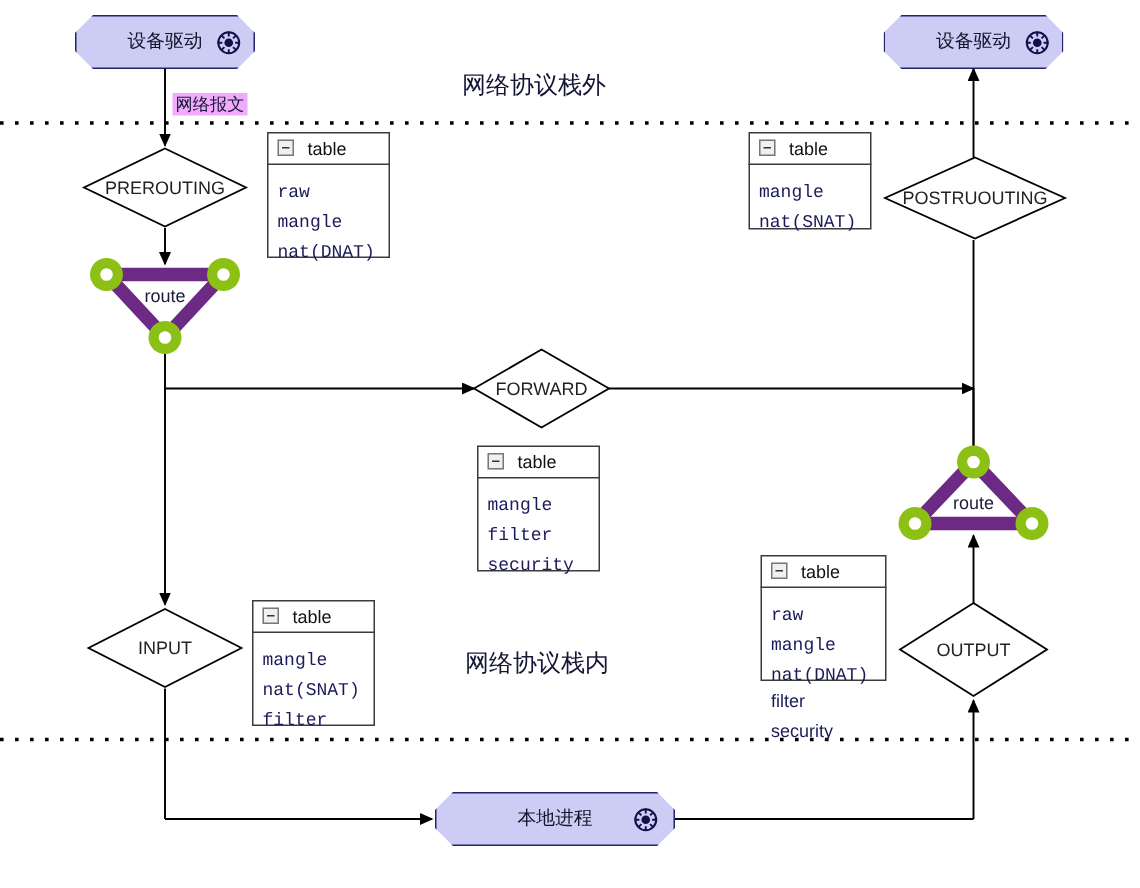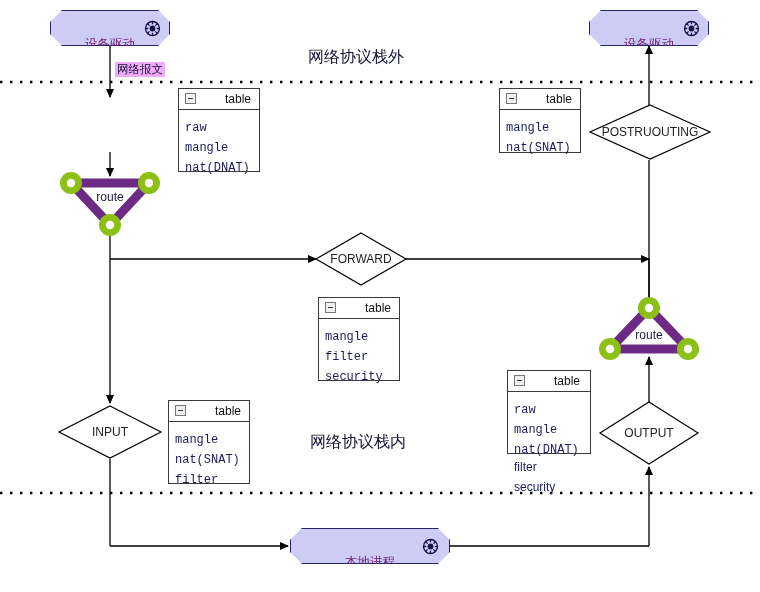--- a/index.html
+++ b/index.html
@@ -33,22 +33,21 @@
     clip-path: polygon(12px 0, calc(100% - 12px) 0, 100% 12px, 100% calc(100% - 12px), calc(100% - 12px) 100%, 12px 100%, 0 calc(100% - 12px), 0 12px);
     box-sizing: border-box;
   }
   .octa-text {
     position: absolute;
     left: 0; right: 0;
     top: 50%;
     transform: translateY(-50%);
     text-align: center;
     font-size: 12.5px;
-    color: #701a75;
-    margin-top: 16px;
+    color: #0f172a;
   }
   .wheel-icon {
     position: absolute;
     width: 17px;
     height: 17px;
   }
 
   
   .diamond-wrap {
     position: absolute;
@@ -83,21 +82,20 @@
   }
   .tb-header {
     position: absolute;
     left: 0; top: 0;
     right: 0;
     height: 22px;
     border-bottom: 1px solid #3b3b3b;
     box-sizing: border-box;
     display: flex;
     align-items: center;
-    gap: 20px;
   }
   .tb-minus {
     width: 11px; height: 11px;
     border: 1px solid #777777;
     background: #f0f0f0;
     margin-left: 7px;
     position: relative;
     box-sizing: border-box;
     flex: 0 0 auto;
   }
@@ -232,20 +230,26 @@
   <div class="octa" style="left:290px; top:528px; width:160px; height:36px;">
     <div class="octa-text">本地进程</div>
     <svg class="wheel-icon" style="right:10px; top:9px;" viewBox="0 0 20 20">
       <circle cx="10" cy="10" r="8.2" fill="none" stroke="#11114a" stroke-width="1.6"></circle>
       <circle cx="10" cy="10" r="3.4" fill="#11114a"></circle>
       <path d="M10 1.2 V5 M10 15 V18.8 M1.2 10 H5 M15 10 H18.8
                M4 4 L6.6 6.6 M13.4 13.4 L16 16 M16 4 L13.4 6.6 M6.6 13.4 L4 16" stroke="#11114a" stroke-width="1.5"></path>
     </svg>
   </div>
 
+  <div class="diamond-wrap" style="left:55px; top:98px; width:110px; height:54px;">
+    <svg width="110" height="54" viewBox="0 0 110 54">
+      <polygon points="55,1 109,27 55,53 1,27" fill="#ffffff" stroke="#000000" stroke-width="1.2"></polygon>
+    </svg>
+    <div class="diamond-text">PREROUTING</div>
+  </div>
 
   <div class="diamond-wrap" style="left:315px; top:232px; width:92px; height:54px;">
     <svg width="92" height="54" viewBox="0 0 92 54">
       <polygon points="46,1 91,27 46,53 1,27" fill="#ffffff" stroke="#000000" stroke-width="1.2"></polygon>
     </svg>
     <div class="diamond-text">FORWARD</div>
   </div>
 
   <div class="diamond-wrap" style="left:58px; top:405px; width:104px; height:54px;">
     <svg width="104" height="54" viewBox="0 0 104 54">

